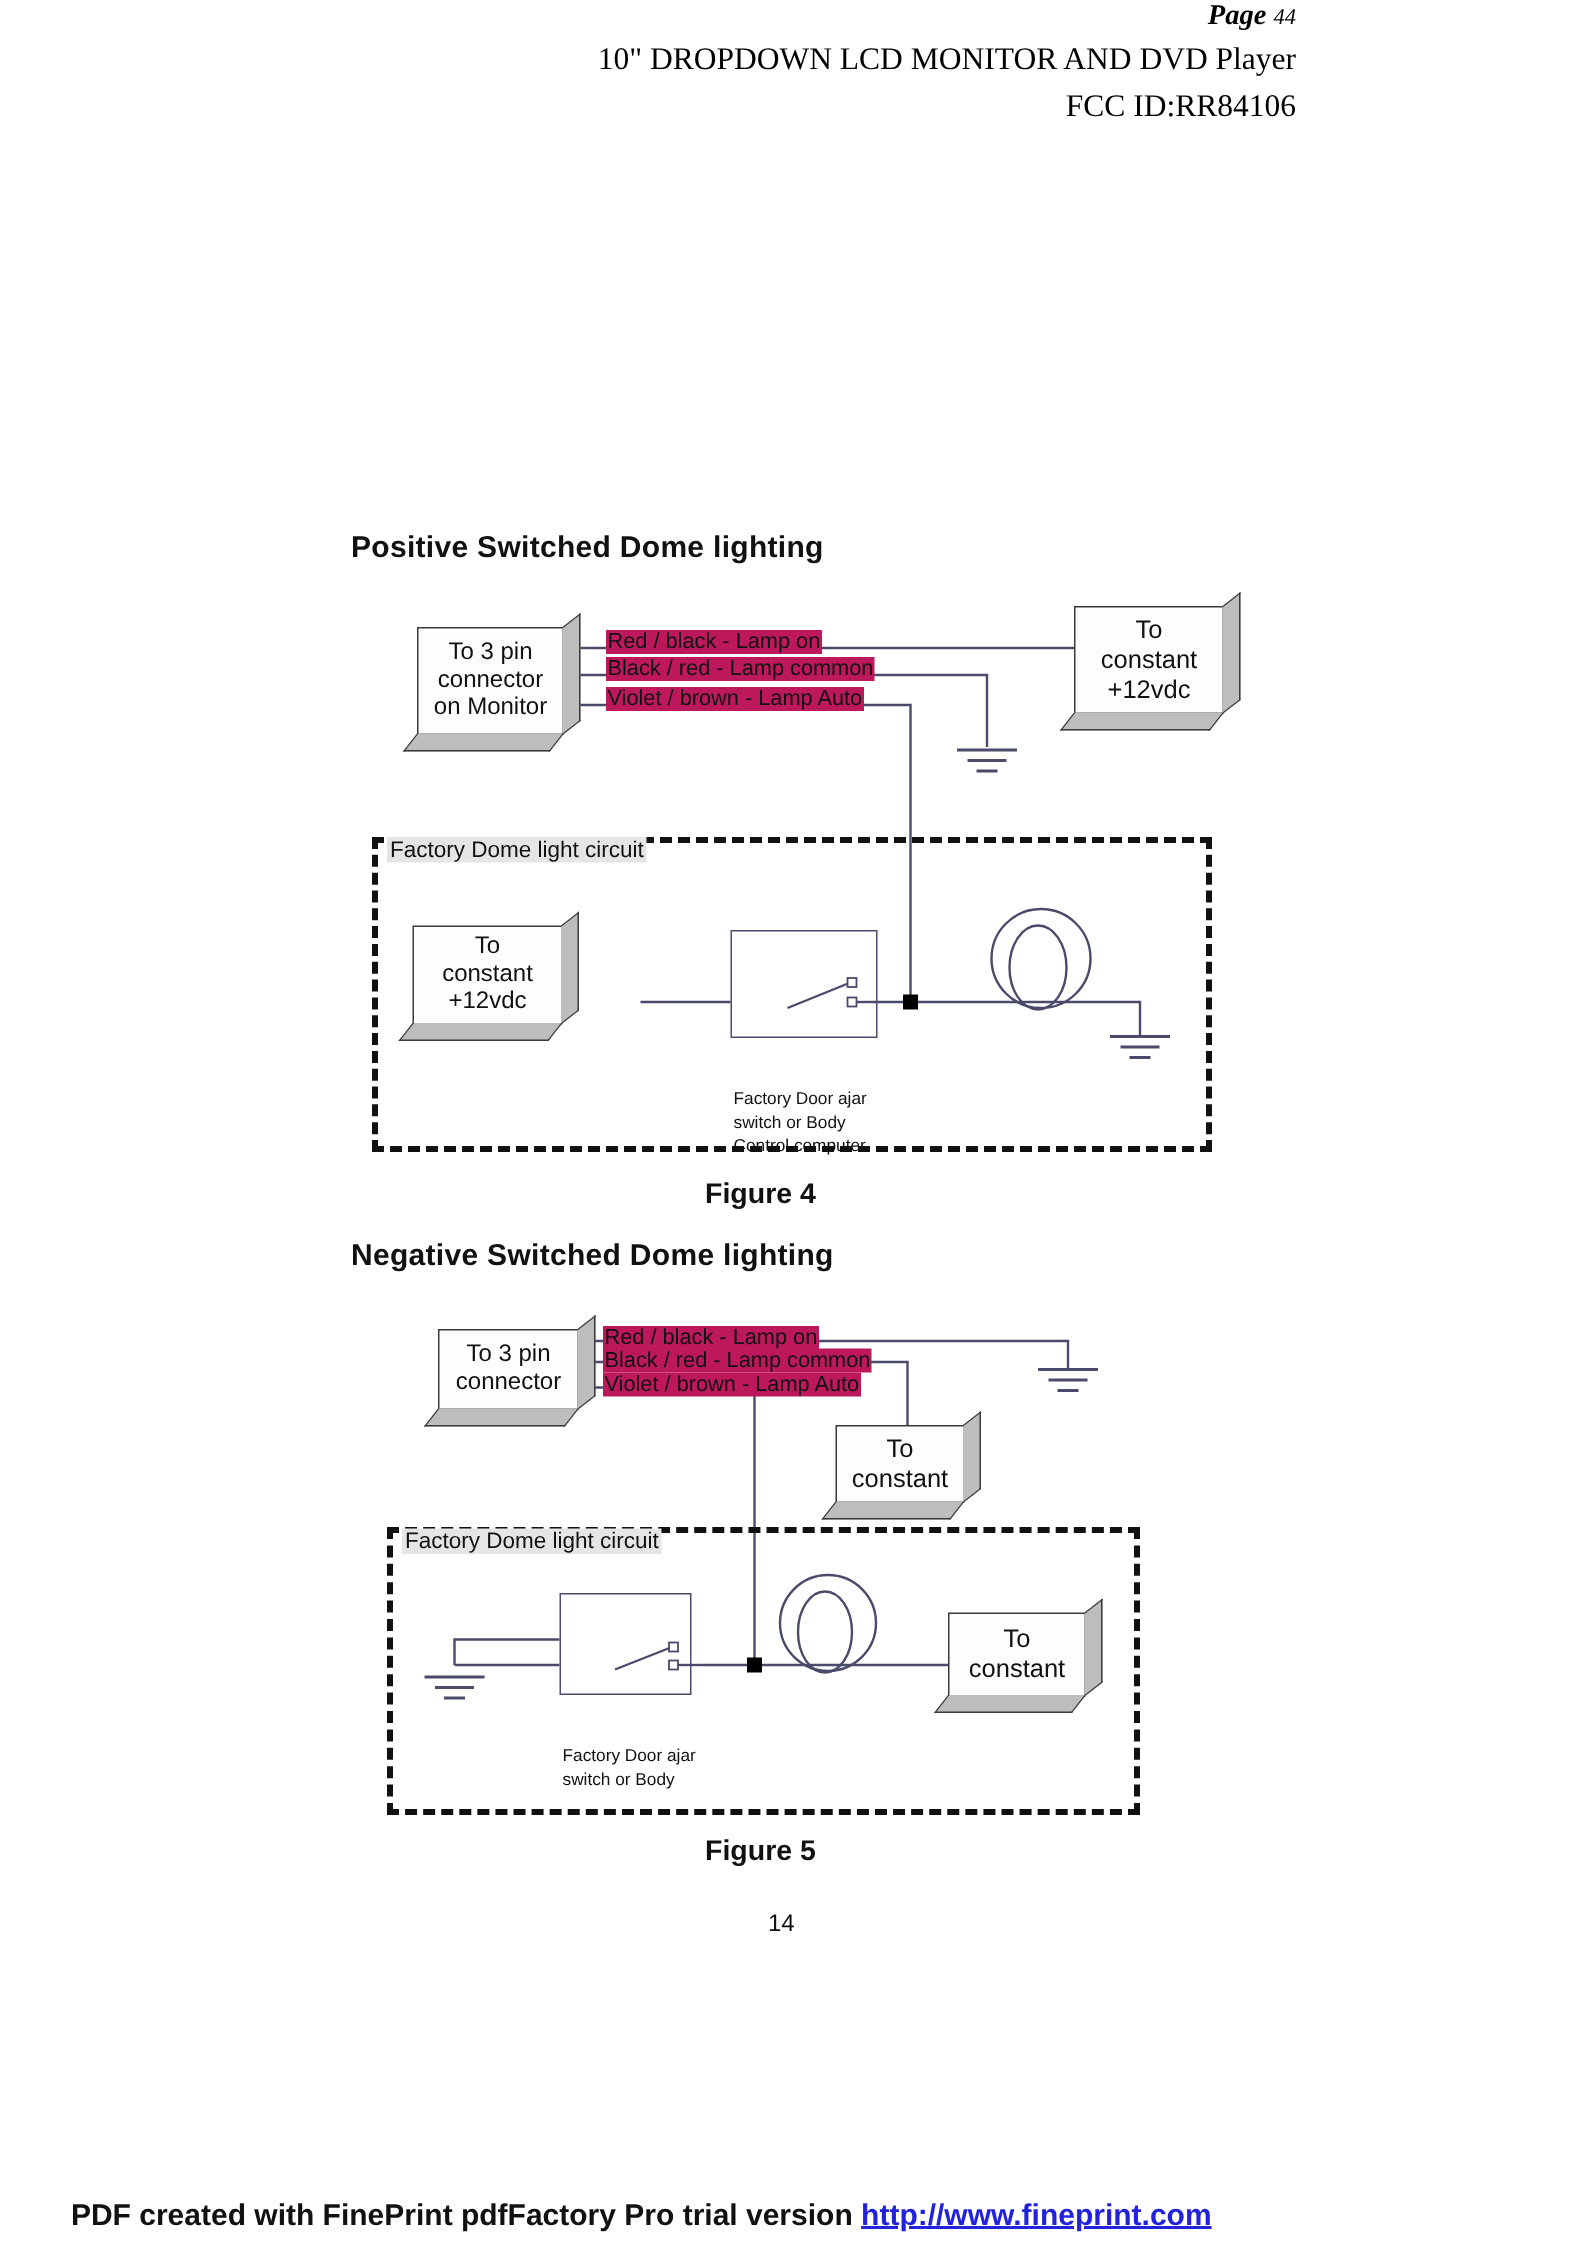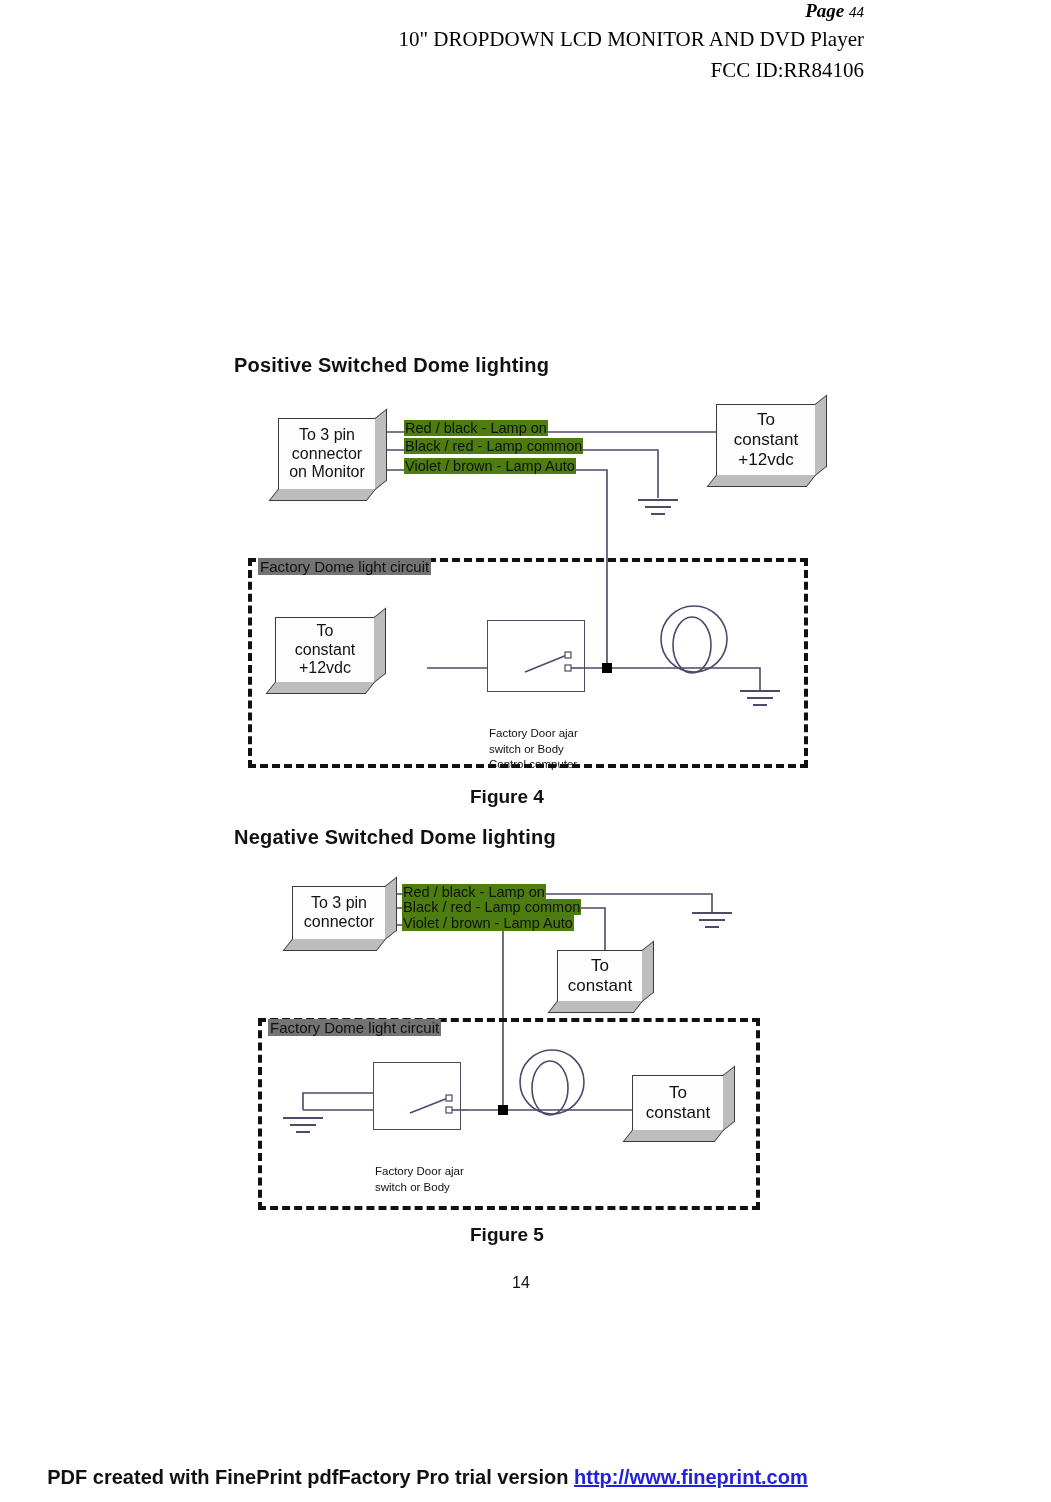--- a/index.html
+++ b/index.html
@@ -164,34 +164,34 @@
     border: 4px dashed #111111;
     background: transparent;
     z-index: 1;
   }
   .dashed-label {
     position: absolute;
     font-family: "Liberation Sans", sans-serif;
     font-size: 15px;
     color: #111111;
     white-space: nowrap;
-    background: #737373;
+    background: #e5e5e5;
     padding: 0 2px;
     z-index: 4;
   }
 
   
   .wire-label {
     position: absolute;
     font-family: "Liberation Sans", sans-serif;
     font-size: 14.5px;
     color: #111111;
     white-space: nowrap;
     z-index: 4;
-    background: #4d7c0f;
+    background: #be185d;
     padding: 0 1px;
   }
 
   
   .sw-caption {
     position: absolute;
     font-family: "Liberation Sans", sans-serif;
     font-size: 11.5px;
     line-height: 1.35;
     color: #111111;

